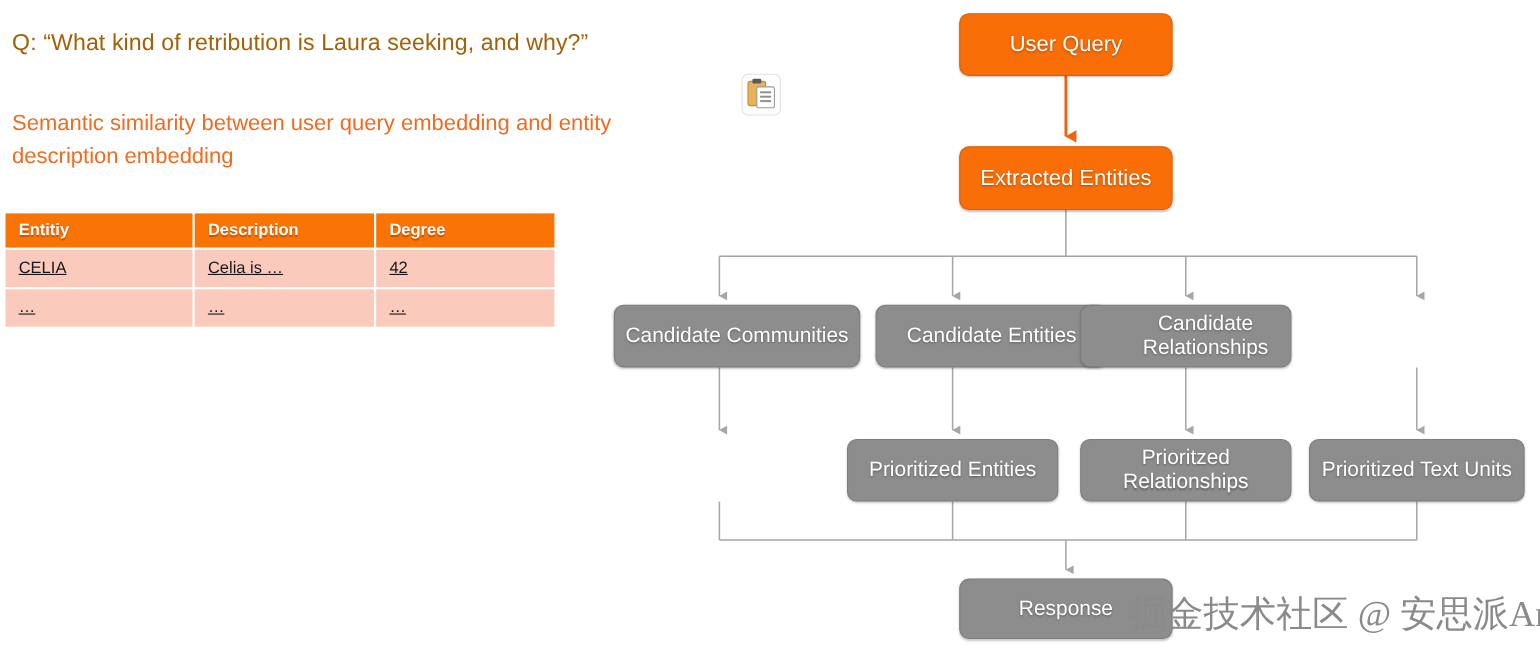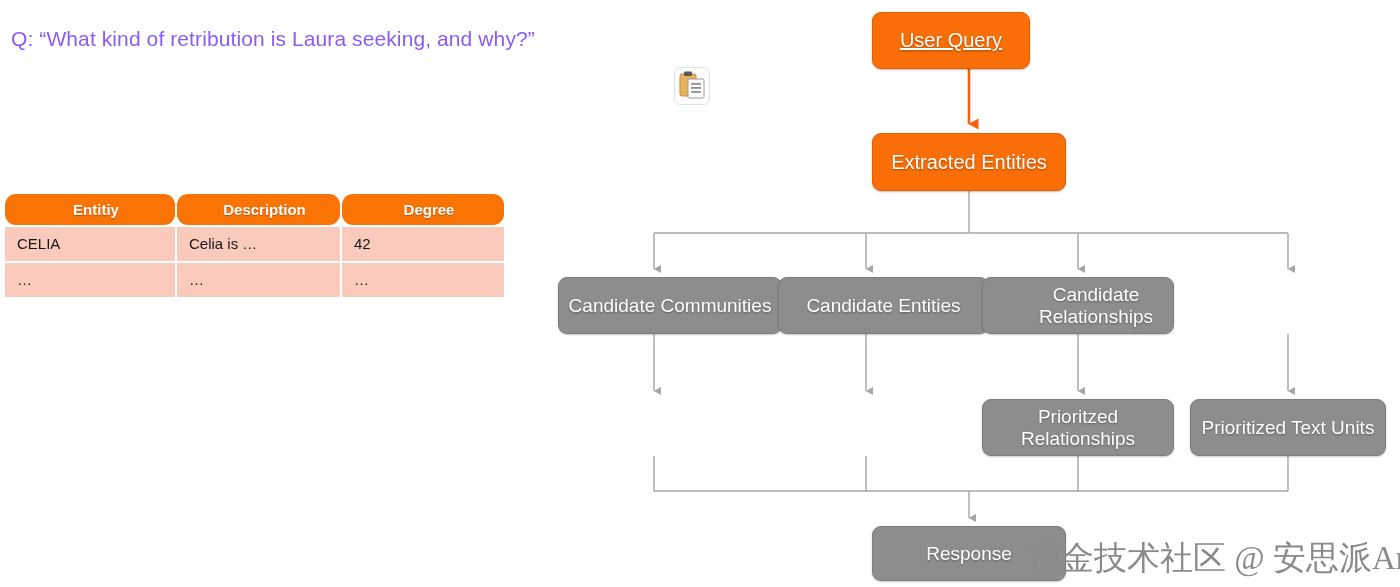--- a/index.html
+++ b/index.html
@@ -7,21 +7,21 @@
     width: 1400px; height: 587px;
     background: #ffffff;
     font-family: "Liberation Sans", sans-serif;
     overflow: hidden;
   }
   #stage { position: relative; width: 1400px; height: 587px; }
 
   
   .question {
     position: absolute; left: 11px; top: 27px;
-    font-size: 21px; color: #8b5cf6; letter-spacing: 0.1px;
+    font-size: 21px; color: #a16207; letter-spacing: 0.1px;
     white-space: nowrap;
   }
   .semantic-note {
     position: absolute; left: 11px; top: 97px;
     width: 600px;
     font-size: 20px; line-height: 30px;
     color: #ef6b1f;
   }
 
   
@@ -30,30 +30,30 @@
     width: 495px;
     border-collapse: separate;
     border-spacing: 2px 2px;
     table-layout: fixed;
   }
   .ent-table th {
     background: #f97305;
     color: #ffffff;
     font-size: 15px;
     font-weight: bold;
-    text-align: center;
+    text-align: left;
     padding: 7px 0 7px 12px;
     text-shadow: 0 1px 1px rgba(120,40,0,.45);
     white-space: nowrap;
-    border-radius: 11px;
   }
   .ent-table td {
     font-size: 15px; color: #17161a;
     padding: 8px 0 9px 12px;
     white-space: nowrap;
+    text-decoration: underline;
   }
   .ent-table tr.r-odd td  { background: #facabc; }
   .ent-table tr.r-even td { background: #fdeae5; }
   .col-ent  { width: 170px; }
   .col-desc { width: 163px; }
   .col-deg  { width: 162px; }
 
   
   .clipboard {
     position: absolute; left: 674px; top: 67px;
@@ -80,25 +80,25 @@
     box-shadow: 0 1px 2px rgba(0,0,0,.25);
   }
   .node.gray {
     background: #8d8d8d;
     border: 1px solid #7d7d7d;
     font-size: 19px;
     box-shadow: 0 1px 2px rgba(0,0,0,.22);
   }
   .node .label { padding: 0 6px; }
 
-  #n-user-query      { left: 872px; top: 12px;  width: 158px; height: 57px; text-decoration: underline; }
+  #n-user-query      { left: 872px; top: 12px;  width: 194px; height: 57px; }
   #n-extracted       { left: 872px; top: 133px; width: 194px; height: 58px; }
 
   #n-cand-comm       { left: 558px; top: 277px; width: 224px; height: 57px; align-items: center; }
-  #n-cand-ent        { left: 778px; top: 277px; width: 211px; height: 57px; }
+  #n-cand-ent        { left: 796px; top: 277px; width: 211px; height: 57px; }
   #n-cand-rel        { left: 982px; top: 277px; width: 192px; height: 57px; padding-left: 36px; }
   #n-cand-text       { left: 1190px; top: 277px; width: 196px; height: 57px; }
 
   #n-prio-comm       { left: 558px; top: 399px; width: 192px; height: 57px; }
   #n-prio-ent        { left: 770px; top: 399px; width: 192px; height: 57px; }
   #n-prio-rel        { left: 982px; top: 399px; width: 192px; height: 57px; }
   #n-prio-text       { left: 1190px; top: 399px; width: 196px; height: 57px; }
 
   #n-response        { left: 872px; top: 526px; width: 194px; height: 55px; align-items: center; }
 
@@ -111,20 +111,21 @@
     white-space: nowrap;
     font-family: Liberation Serif, serif;
   }
 </style>
 </head>
 <body>
 
 <div id="stage">
 
   <div class="question">Q: “What kind of retribution is Laura seeking, and why?”</div>
+  <div class="semantic-note">Semantic similarity between user query embedding and entity description embedding</div>
 
   <table class="ent-table">
     <colgroup>
       <col class="col-ent">
         <col class="col-desc">
         <col class="col-deg">
     </colgroup>
     <thead>
       <tr>
         <th>Entitiy</th>
@@ -201,20 +202,23 @@
   <div class="node gray" id="n-cand-comm">
     <span class="label">Candidate Communities</span>
   </div>
   <div class="node gray" id="n-cand-ent">
     <span class="label">Candidate Entities</span>
   </div>
   <div class="node gray" id="n-cand-rel">
     <span class="label">Candidate Relationships</span>
   </div>
 
+  <div class="node gray" id="n-prio-ent">
+    <span class="label">Prioritized Entities</span>
+  </div>
   <div class="node gray" id="n-prio-rel">
     <span class="label">Prioritzed Relationships</span>
   </div>
   <div class="node gray" id="n-prio-text">
     <span class="label">Prioritized Text Units</span>
   </div>
 
   <div class="node gray" id="n-response">
     <span class="label">Response</span>
   </div>

